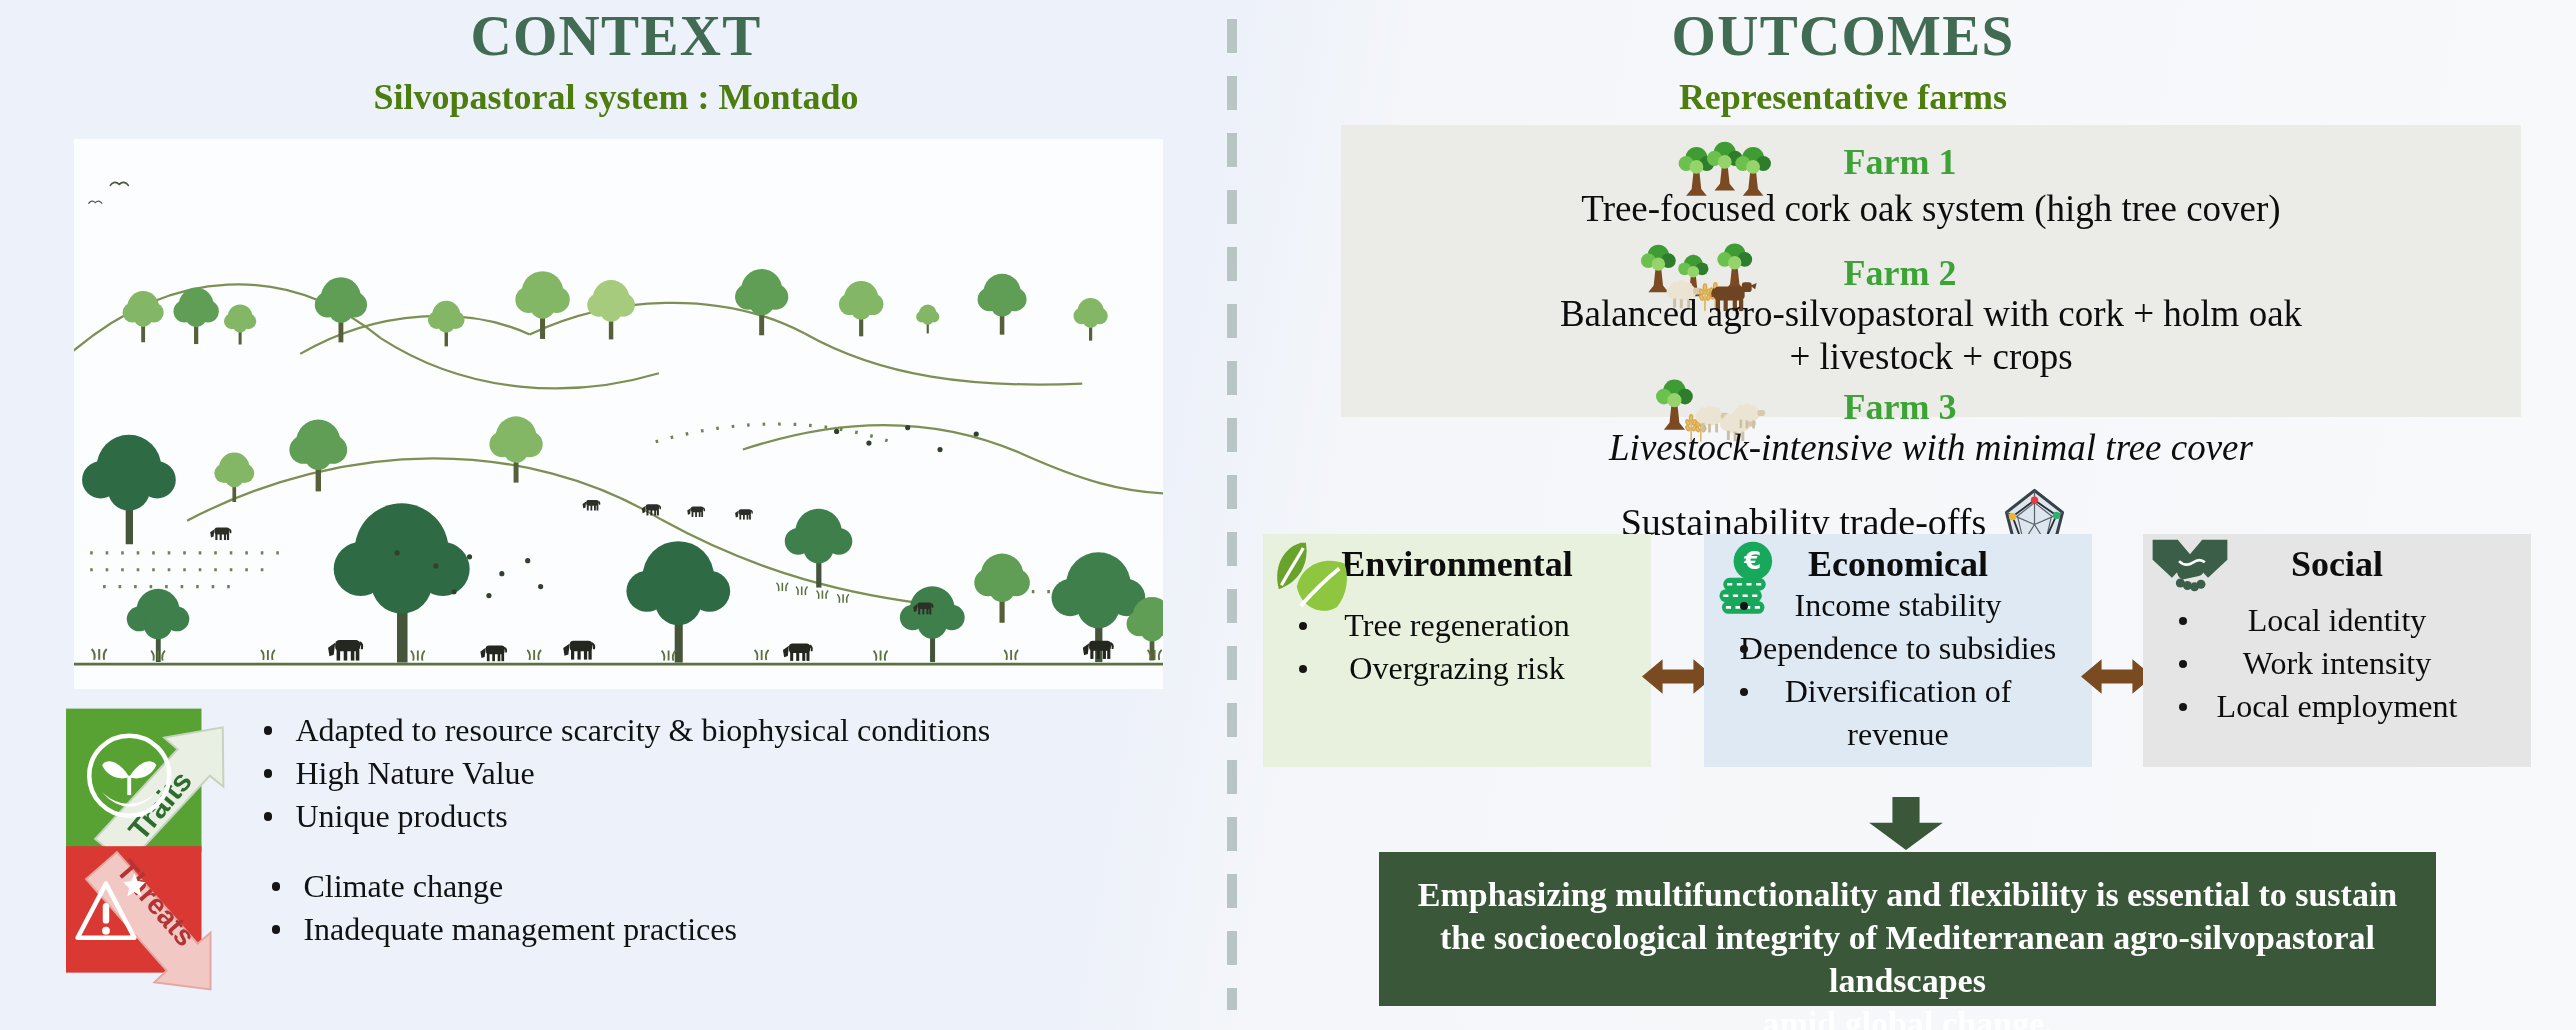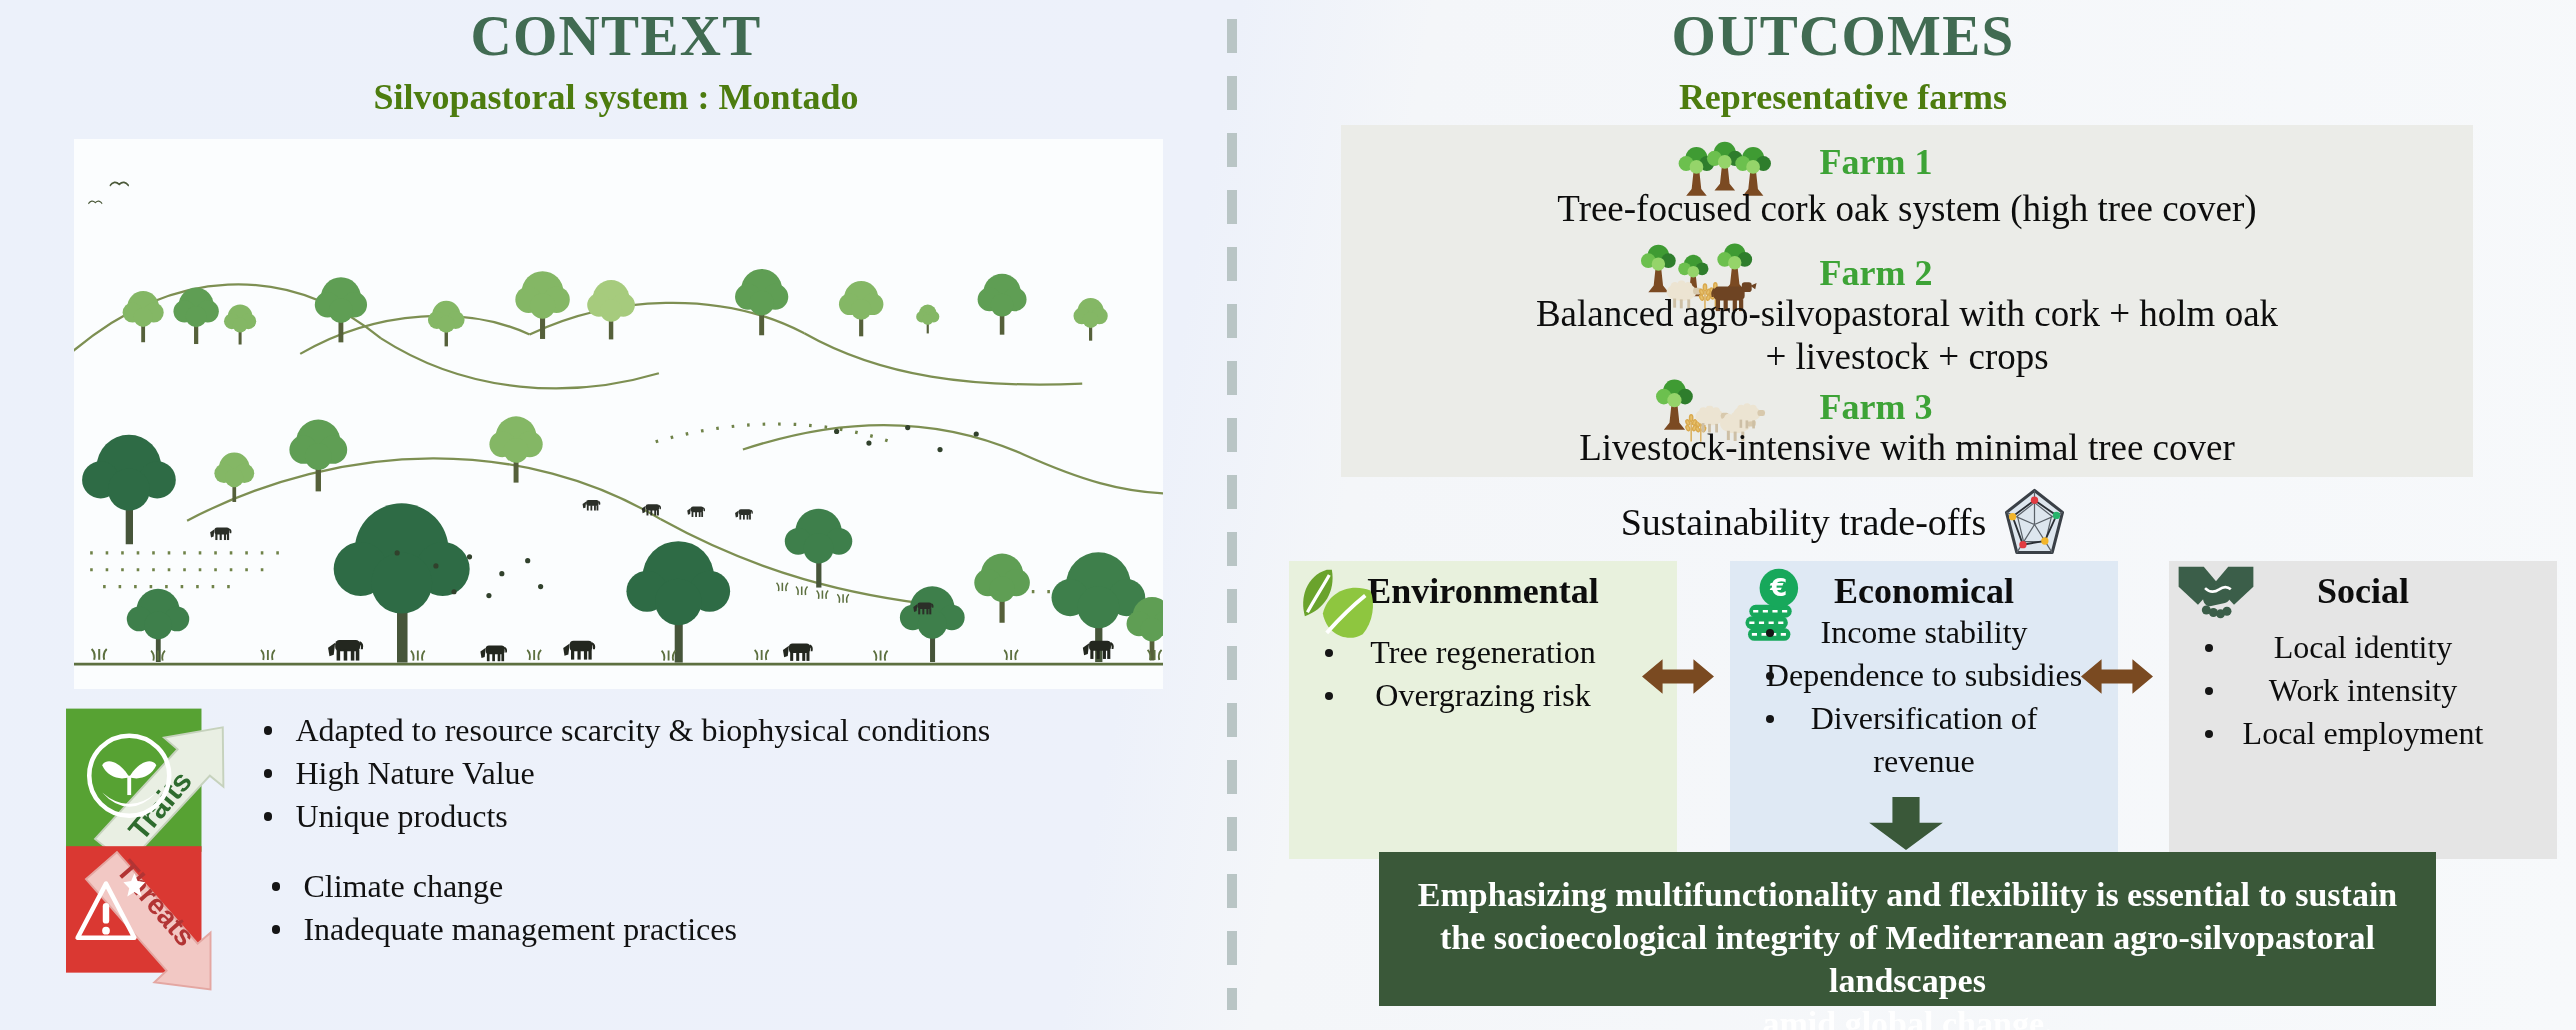--- a/index.html
+++ b/index.html
@@ -31,39 +31,39 @@
   #traits-badge{left:66px;top:697px;}
   #threats-badge{left:66px;top:846px;}
   .badge-label{font-family:"Liberation Sans",sans-serif;font-weight:bold;}
   .bullet-list{position:absolute;list-style:none;margin:0;padding:0;font-size:32px;color:#111;}
   #traits-list{left:264px;top:709px;width:905px;}
   #threats-list{left:272px;top:865px;width:905px;}
   .bullet-list li{display:flex;align-items:center;gap:23px;height:43px;}
   .dot{width:8.4px;height:8.4px;border-radius:50%;background:#151515;flex:0 0 auto;}
 
   
-  .farms-box{position:absolute;left:1341px;top:125px;width:1132px;height:352px;background:#ebece8;}
+  .farms-box{position:absolute;left:1341px;top:125px;width:1132px;height:292px;background:#ebece8;padding-left:48px;}
   .farm-icon{position:absolute;}
   #f1-icon{left:331px;top:7.8px;}
   #f2-icon{left:296px;top:115px;}
   #f3-icon{left:312px;top:251px;}
   .farm-name{position:absolute;left:0;width:100%;text-align:center;transform:translateX(-31px);
     font-size:36px;font-weight:bold;color:#3da336;}
   #f1-name{top:15.5px;} #f2-name{top:127px;} #f3-name{top:261px;}
   .farm-desc{position:absolute;left:0;width:100%;text-align:center;font-size:37px;color:#0d0d0d;
     line-height:43px;white-space:pre-line;}
-  #f1-desc{top:62px;} #f2-desc{top:167px;} #f3-desc{top:301px;}
+  #f1-desc{top:62px;} #f2-desc{top:167px;} #f3-desc{top:301px;font-style:italic;}
 
   
   .tradeoffs{position:absolute;left:1248px;top:486px;width:1190px;height:71px;
     display:flex;justify-content:center;align-items:center;gap:18px;}
   .tradeoffs .label{font-size:38px;font-weight:normal;color:#0d0d0d;}
 
   
-  .pillar{position:absolute;top:561px;width:388px;height:298px;margin-left:26px;}
+  .pillar{position:absolute;top:534px;width:388px;height:233px;}
   #pillar-env{left:1263px;background:#e8f1dd;}
   #pillar-eco{left:1704px;background:#dfe9f4;}
   #pillar-soc{left:2143px;background:#e5e5e5;}
   .pillar h3{margin:0;padding-top:9px;text-align:center;font-size:36px;font-weight:bold;color:#0d0d0d;}
   .pillar .icon{position:absolute;left:9px;top:5.2px;}
   .pillar ul{list-style:none;margin:0;padding:0;position:absolute;left:0;width:100%;}
   #pillar-env ul{top:70px;} #pillar-eco ul{top:50px;} #pillar-soc ul{top:65px;}
   .pillar li{position:relative;text-align:center;font-size:32px;line-height:43px;padding:0 30px;color:#0d0d0d;}
   .pillar li .dot{position:absolute;left:36px;top:17.5px;}
 

